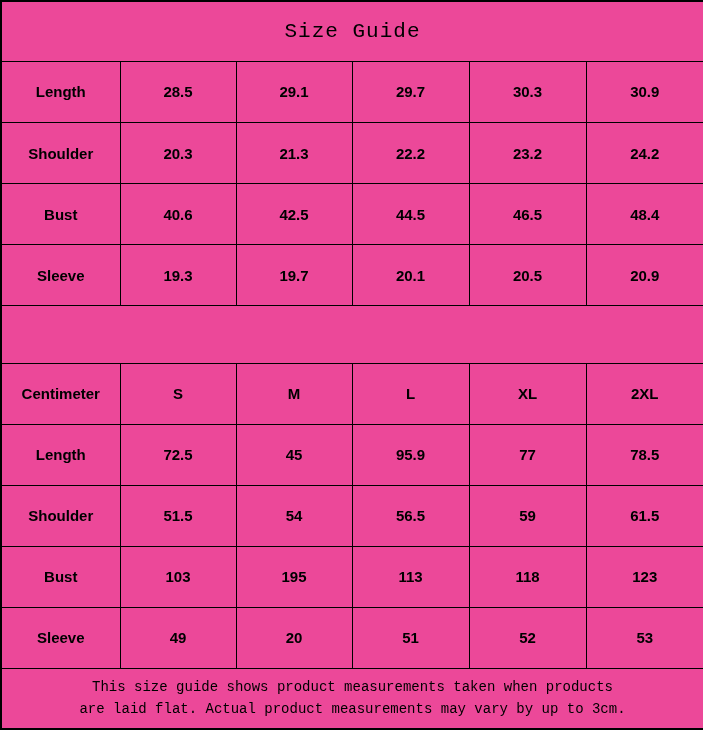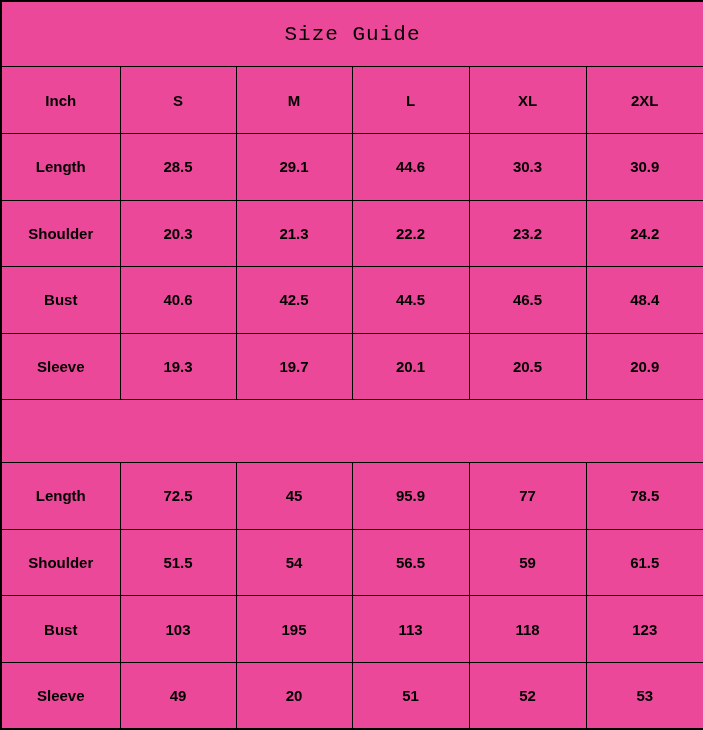--- a/index.html
+++ b/index.html
@@ -64,34 +64,26 @@
       <col style="width:117px">
       <col style="width:117px">
       <col style="width:118px">
     </colgroup>
 
     <tbody>
         <tr class="title-row">
       <td colspan="6">Size Guide</td>
     </tr>
 
-    <tr class="data-row">
-      <td class="label">Inch</td>
-      <td class="label">S</td>
-      <td class="label">M</td>
-      <td class="label">L</td>
-      <td class="label">XL</td>
-      <td class="label">2XL</td>
-    </tr>
 
     <tr class="data-row">
       <td class="label">Length</td>
       <td class="value">28.5</td>
       <td class="value">29.1</td>
-      <td class="value">44.6</td>
+      <td class="value">29.7</td>
       <td class="value">30.3</td>
       <td class="value">30.9</td>
     </tr>
 
     <tr class="data-row">
       <td class="label">Shoulder</td>
       <td class="value">20.3</td>
       <td class="value">21.3</td>
       <td class="value">22.2</td>
       <td class="value">23.2</td>
@@ -113,20 +105,28 @@
       <td class="value">19.7</td>
       <td class="value">20.1</td>
       <td class="value">20.5</td>
       <td class="value">20.9</td>
     </tr>
 
     <tr class="spacer-row">
       <td colspan="6"></td>
     </tr>
 
+    <tr class="data-row">
+      <td class="label">Centimeter</td>
+      <td class="label">S</td>
+      <td class="label">M</td>
+      <td class="label">L</td>
+      <td class="label">XL</td>
+      <td class="label">2XL</td>
+    </tr>
 
     <tr class="data-row">
       <td class="label">Length</td>
       <td class="value">72.5</td>
       <td class="value">45</td>
       <td class="value">95.9</td>
       <td class="value">77</td>
       <td class="value">78.5</td>
     </tr>
 
@@ -150,15 +150,21 @@
 
     <tr class="data-row">
       <td class="label">Sleeve</td>
       <td class="value">49</td>
       <td class="value">20</td>
       <td class="value">51</td>
       <td class="value">52</td>
       <td class="value">53</td>
     </tr>
 
+    <tr class="footer-row">
+      <td colspan="6">
+        <span class="footer-line">This size guide shows product measurements taken when products</span>
+        <span class="footer-line">are laid flat. Actual product measurements may vary by up to 3cm.</span>
+      </td>
+    </tr>
   </tbody>
     </table>
 </div>
 
 </body></html>

